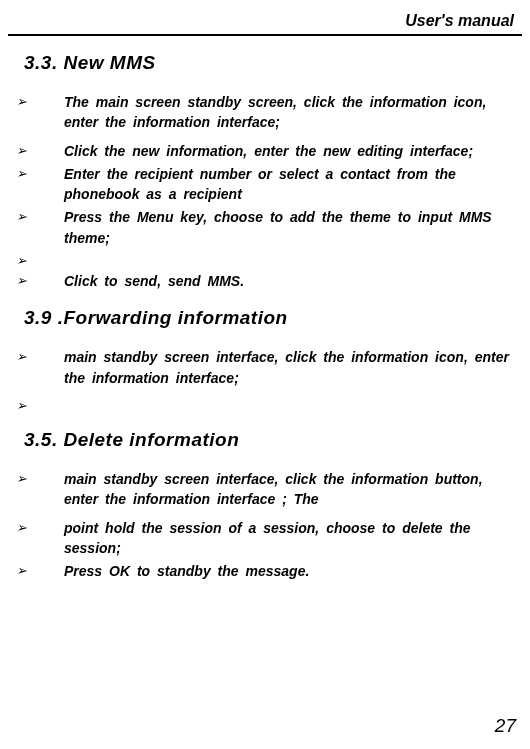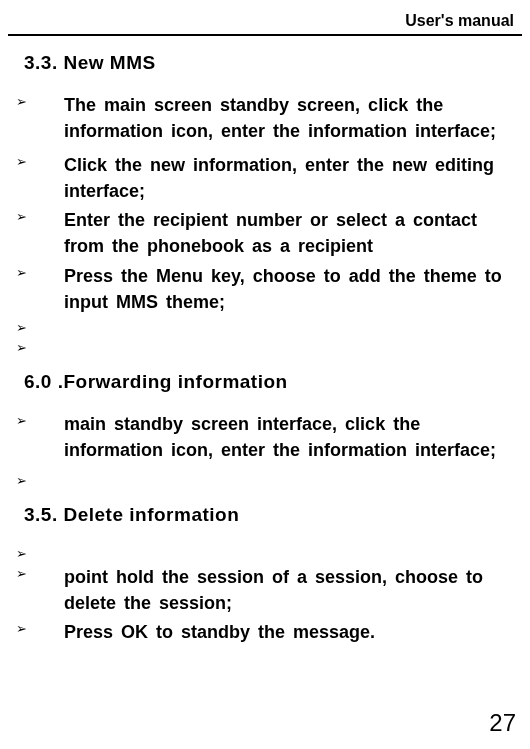--- a/index.html
+++ b/index.html
@@ -1,18 +1,19 @@
 <!DOCTYPE html>
 <html><head>
   <meta charset="utf-8">
   <style>
     * {
       margin: 0;
       padding: 0;
       box-sizing: border-box;
+      font-style: italic;
     }
     body {
       width: 530px;
       height: 749px;
       background: #fff;
       font-family: Arial, Helvetica, sans-serif;
       position: relative;
       padding: 12px 8px 12px 8px;
     }
     .header {
@@ -45,33 +46,33 @@
     .bullet-marker {
       flex-shrink: 0;
       width: 48px;
       font-size: 13px;
       padding-top: 2px;
       color: #000;
     }
     .bullet-text {
       flex: 1;
       font-weight: bold;
-      font-size: 18px;
+      font-size: 14px;
       line-height: 1.45;
       word-spacing: 3px;
       padding-right: 2px;
     }
     .bullet-text.loose {
       margin-bottom: 5px;
     }
     .page-number {
       position: absolute;
       bottom: 12px;
       right: 14px;
-      font-size: 24px;
+      font-size: 19px;
     }
   </style>
 </head>
 <body>
 
 <div class="header">
   <span>User's manual</span>
 </div>
 
 <div class="section-title">3.3.  New  MMS</div>
@@ -90,38 +91,40 @@
   </li>
   <li class="bullet-item">
     <span class="bullet-marker">➢</span>
     <span class="bullet-text">Press  the  Menu  key,  choose  to  add  the  theme  to  input  MMS  theme;</span>
   </li>
   <li class="bullet-item">
     <span class="bullet-marker">➢</span>
   </li>
   <li class="bullet-item">
     <span class="bullet-marker">➢</span>
+    <span class="bullet-text">Click  to  send,  send  MMS.</span>
   </li>
 </ul>
 
-<div class="section-title">6.0  .Forwarding  information</div>
+<div class="section-title">3.9  .Forwarding  information</div>
 <ul class="bullet-list">
   <li class="bullet-item">
     <span class="bullet-marker">➢</span>
     <span class="bullet-text loose">main  standby  screen  interface,  click  the  information  icon,  enter  the  information  interface;</span>
   </li>
   <li class="bullet-item">
     <span class="bullet-marker">➢</span>
   </li>
 </ul>
 
 <div class="section-title">3.5.  Delete  information</div>
 <ul class="bullet-list">
   <li class="bullet-item">
     <span class="bullet-marker">➢</span>
+    <span class="bullet-text loose">main  standby  screen  interface,  click  the  information  button,  enter  the  information  interface  ;  The</span>
   </li>
   <li class="bullet-item">
     <span class="bullet-marker">➢</span>
     <span class="bullet-text">point  hold  the  session  of  a  session,  choose  to  delete  the  session;</span>
   </li>
   <li class="bullet-item">
     <span class="bullet-marker">➢</span>
     <span class="bullet-text">Press  OK  to  standby  the  message.</span>
   </li>
 </ul>

